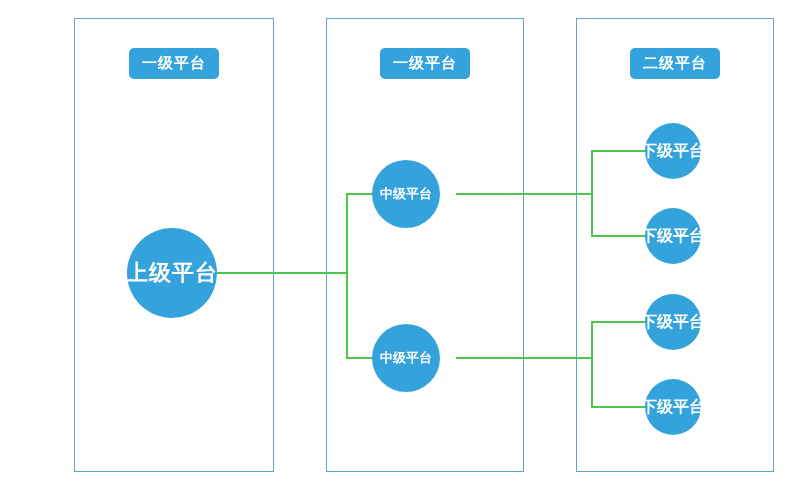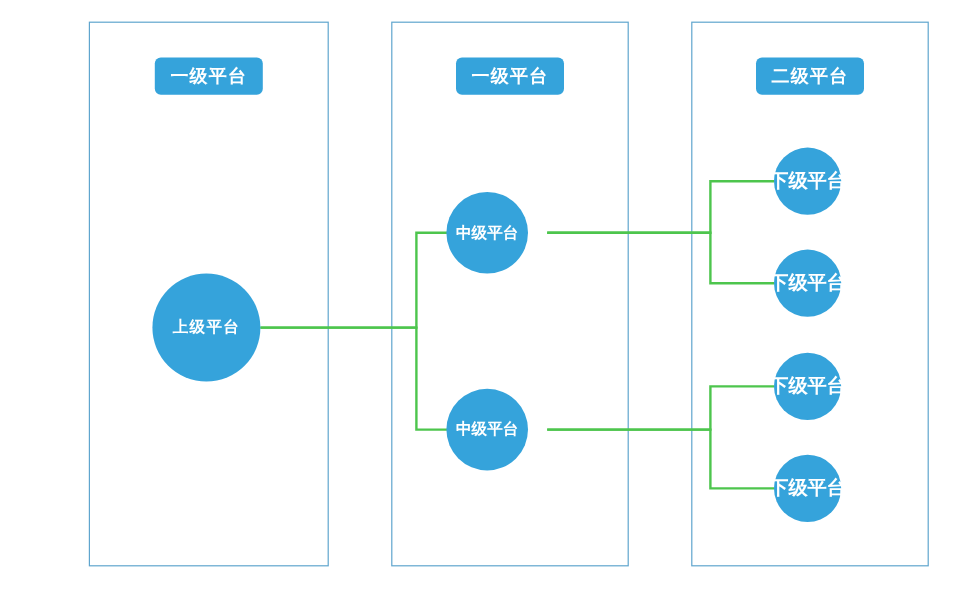--- a/index.html
+++ b/index.html
@@ -43,21 +43,21 @@
     position: absolute;
     border-radius: 50%;
     background: var(--node-fill, #35A3DB);
     color: var(--node-text, #ffffff);
     font-weight: bold;
     display: flex;
     align-items: center;
     justify-content: center;
     white-space: nowrap;
   }
-  .node-root   { left: 95px;  top: 228px; width: 90px; height: 90px; font-size: 13px; letter-spacing: 1px; }
+  .node-root   { left: 95px;  top: 228px; width: 90px; height: 90px; font-size: 22px; letter-spacing: 1px; }
   .node-mid    { left: 340px; width: 68px; height: 68px; font-size: 13px; }
   .node-mid-1  { top: 160px; }
   .node-mid-2  { top: 324px; }
   .node-leaf   { left: 613px; width: 56px; height: 56px; font-size: 16px; }
   .node-leaf-1 { top: 123px; }
   .node-leaf-2 { top: 208px; }
   .node-leaf-3 { top: 294px; }
   .node-leaf-4 { top: 379px; }
 </style>
 </head>

